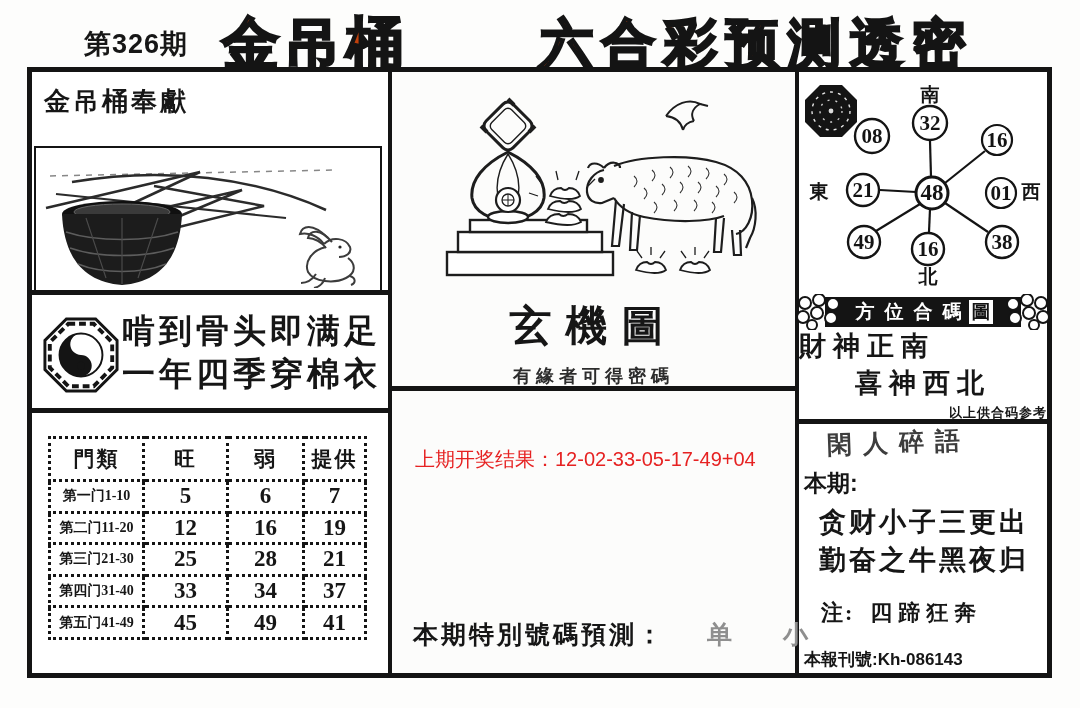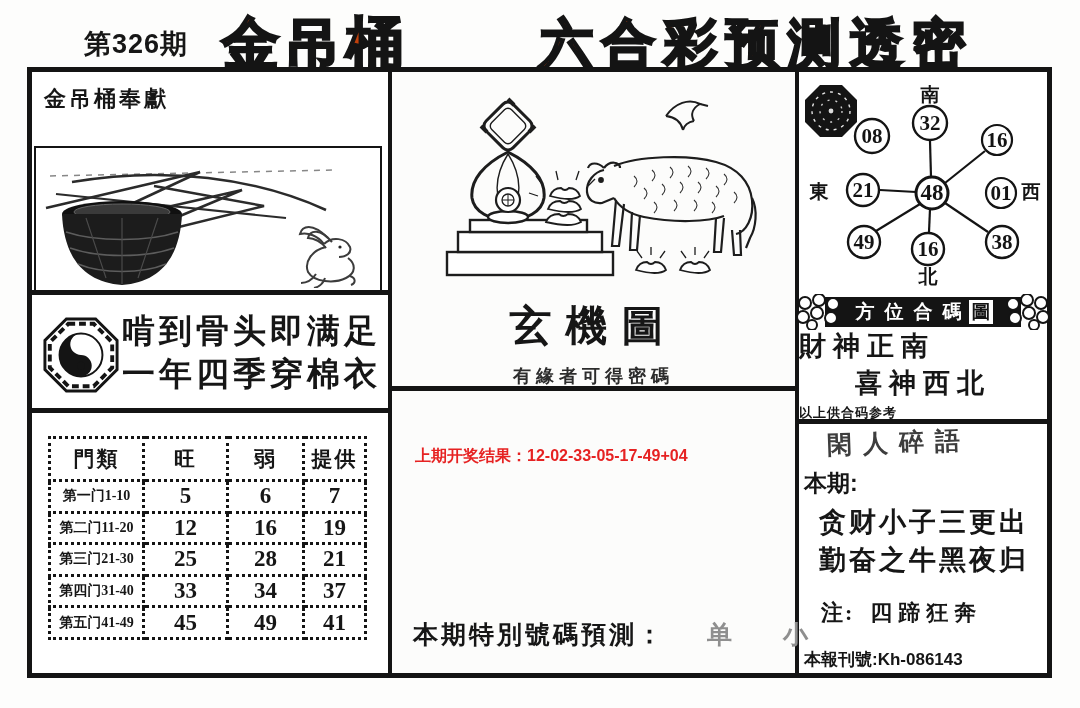--- a/index.html
+++ b/index.html
@@ -18,51 +18,51 @@
     white-space:nowrap;
   }
   .title-main{left:222px;top:6px;font-size:57px;letter-spacing:5px;}
   .title-sub{left:540px;top:9px;font-size:53px;letter-spacing:9px;}
   
   .board{left:27px;top:67px;width:1015px;height:601px;border:5px solid #141414;background:#fff;}
   .vsep{top:0;width:4px;height:601px;background:#141414;}
   .hsep{height:5px;background:#141414;}
   .panel{top:0;height:601px;}
   
-  .dedication{left:12px;top:12px;font-size:22px;font-weight:900;letter-spacing:3px;
+  .dedication{left:12px;top:12px;font-size:26px;font-weight:900;letter-spacing:3px;
     font-family:"DejaVu Sans","Liberation Sans",sans-serif;}
   .illo-frame{left:2px;top:74px;width:344px;height:144px;border:2px solid #141414;background:#fff;}
   .proverb{left:90px;top:238px;font-size:33px;font-weight:bold;letter-spacing:4px;
     line-height:43px;white-space:nowrap;}
   .gate-table{border-collapse:collapse;table-layout:fixed;width:316px;height:204px;
     font-weight:bold;text-align:center;}
   .gate-table td,.gate-table th{border:3px dotted #141414;padding:0;}
   .gate-table th{font-size:21px;letter-spacing:2px;height:40px;}
   .gate-table .cat{font-size:14px;letter-spacing:0;}
   .gate-table .num{font-size:23px;}
   
   .panel-mid{background:#fcfcfb;}
   .mid-title{left:0;top:226px;width:100%;text-align:center;font-size:42px;font-weight:bold;letter-spacing:14px;}
   .mid-sub{left:0;top:292px;width:100%;text-align:center;font-size:18px;font-weight:bold;letter-spacing:5px;color:#2c2c2c;}
-  .red-line{left:23px;top:374px;font-size:16px;font-weight:bold;white-space:nowrap;
+  .red-line{left:23px;top:374px;font-size:20px;font-weight:normal;white-space:nowrap;
     font-family:"Liberation Sans","DejaVu Sans",sans-serif;}
   .special-line{left:21px;top:546px;font-size:25px;font-weight:bold;letter-spacing:3px;white-space:nowrap;}
   .special-val{color:#8f8f8f;font-weight:bold;}
   .sv0{margin-left:42px;} .sv1{margin-left:48px;}
   
   .banner{left:0;top:222px;width:248px;height:36px;}
   .banner-bar{position:absolute;left:26px;top:3px;right:26px;height:30px;background:#141414;
     display:flex;align-items:center;justify-content:center;gap:5px;}
   .b-tile{display:inline-block;width:24px;height:24px;line-height:24px;text-align:center;
     font-size:19px;font-weight:bold;color:#fff;}
   .b-tile-inv{background:#fff;color:#141414;}
   .flower{top:0px;width:52px;height:36px;}
   .wealth{left:0;top:256px;width:100%;text-align:left;font-size:27px;font-weight:bold;letter-spacing:7px;}
   .joy{left:0;top:293px;width:100%;text-align:center;font-size:27px;font-weight:bold;letter-spacing:7px;}
-  .refnote{left:0;top:332px;width:100%;text-align:left;font-size:13px;font-weight:bold;letter-spacing:1px;}
+  .refnote{left:0;top:332px;width:100%;text-align:right;font-size:13px;font-weight:bold;letter-spacing:1px;}
   .gossip{left:28px;top:354px;font-size:25px;font-weight:bold;letter-spacing:11px;color:#3d3d3d;
     transform:rotate(-2deg);}
   .period{left:5px;top:396px;font-size:23px;font-weight:bold;
     font-family:"Liberation Sans","DejaVu Sans",sans-serif;}
   .verse{left:20px;font-size:27px;font-weight:bold;letter-spacing:3px;white-space:nowrap;}
   .v1{top:432px;} .v2{top:470px;}
   .noteline{left:22px;top:526px;font-size:22px;font-weight:bold;letter-spacing:2px;}
   .noteline .nt{margin-left:16px;letter-spacing:6px;}
   .pubno{left:5px;top:576px;font-size:17px;font-weight:bold;
     font-family:"Liberation Sans","DejaVu Sans",sans-serif;}

